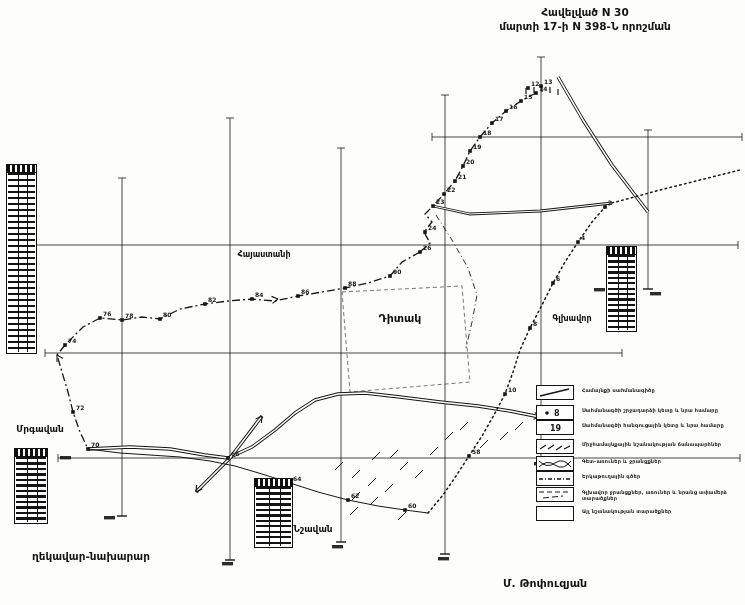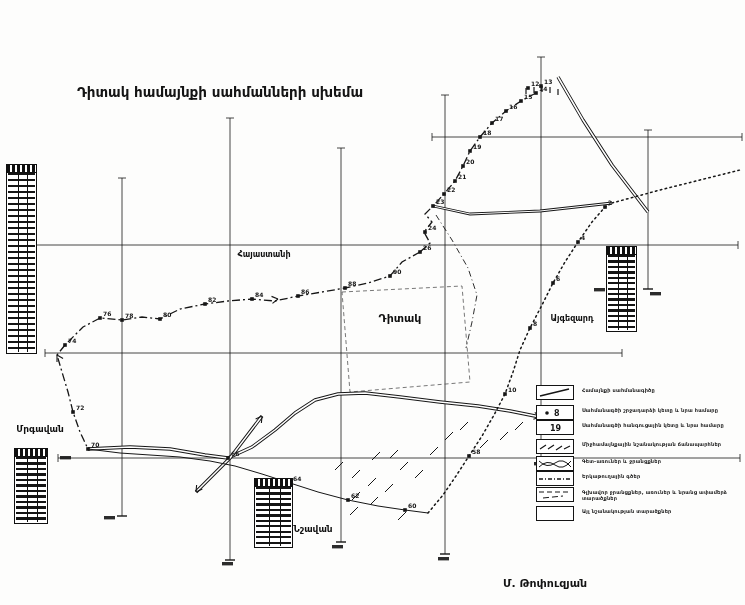--- a/index.html
+++ b/index.html
@@ -214,24 +214,25 @@
           <rect x="332" y="545" width="11" height="3.4"></rect>
           <rect x="438" y="557" width="11" height="3.4"></rect>
           <rect x="534" y="462" width="11" height="3.4"></rect>
           <rect x="594" y="288" width="11" height="3.4"></rect>
           <rect x="650" y="292" width="11" height="3.4"></rect>
           <rect x="60" y="456" width="11" height="3.4"></rect>
         </g>
       </svg></div>
 
   <div class="abs appendix">
+    <div>Հավելված N 30</div>
+    <div>մարտի 17-ի N 398-Ն որոշման</div>
   </div>
 
   <div class="abs doc-title">
-    <div class="t2">Դիտակ համայնքի սահմանների սխեմա</div>
   </div>
 
   <div class="abs legend">
 
     <div class="lg-row" style="top:33px">
       <span class="lg-sym">
         <svg width="36" height="13">
             <line x1="3" y1="10" x2="32" y2="3" stroke="#161616" stroke-width="1.6"></line>
           </svg>
       </span>
@@ -297,29 +298,30 @@
 
     <div class="lg-row" style="top:154px">
       <span class="lg-sym">
         <svg width="36" height="13"></svg>
       </span>
       <span class="lg-label">Այլ նշանակության տարածքներ</span>
     </div>
   </div>
 
   <div class="abs footer-left">
+    <div>ղեկավար-նախարար</div>
   </div>
 
   <div class="abs signature">Մ. Թոփուզյան</div>
 
 <div class="settlement" style="left: 400px; top: 318px; font-size: 11px;">Դիտակ</div>
     <div class="settlement" style="left: 264px; top: 254px; font-size: 8px;">Հայաստանի</div>
     <div class="settlement" style="left: 40px; top: 429px; font-size: 9px;">Մրգավան</div>
     <div class="settlement" style="left: 313px; top: 529px; font-size: 9px;">Նշավան</div>
-    <div class="settlement" style="left: 572px; top: 318px; font-size: 8px;">Այգեզարդ</div>
+    <div class="settlement" style="left: 572px; top: 318px; font-size: 8px;">Գլխավոր</div>
     <div class="coord-table" style="left: 6px; top: 164px; width: 31px; height: 190px;">
       <div class="ct-head"></div>
       <div class="ct-body" style="background: linear-gradient(90deg, transparent 0px, transparent 36%, rgb(16, 16, 16) 36%, rgb(16, 16, 16) calc(36% + 1px), transparent calc(36% + 1px), transparent 69%, rgb(16, 16, 16) 69%, rgb(16, 16, 16) calc(69% + 1px), transparent calc(69% + 1px), transparent 100%), repeating-linear-gradient(rgb(20, 20, 20) 0px, rgb(20, 20, 20) 2.3px, transparent 2.3px, transparent 6px);"></div>
     </div>
     <div class="coord-table" style="left: 606px; top: 246px; width: 31px; height: 86px;">
       <div class="ct-head"></div>
       <div class="ct-body" style="background: linear-gradient(90deg, transparent 0px, transparent 36%, rgb(16, 16, 16) 36%, rgb(16, 16, 16) calc(36% + 1px), transparent calc(36% + 1px), transparent 69%, rgb(16, 16, 16) 69%, rgb(16, 16, 16) calc(69% + 1px), transparent calc(69% + 1px), transparent 100%), repeating-linear-gradient(rgb(20, 20, 20) 0px, rgb(20, 20, 20) 2.3px, transparent 2.3px, transparent 5.42857px);"></div>
     </div>
     <div class="coord-table" style="left: 254px; top: 478px; width: 39px; height: 70px;">
       <div class="ct-head"></div>

